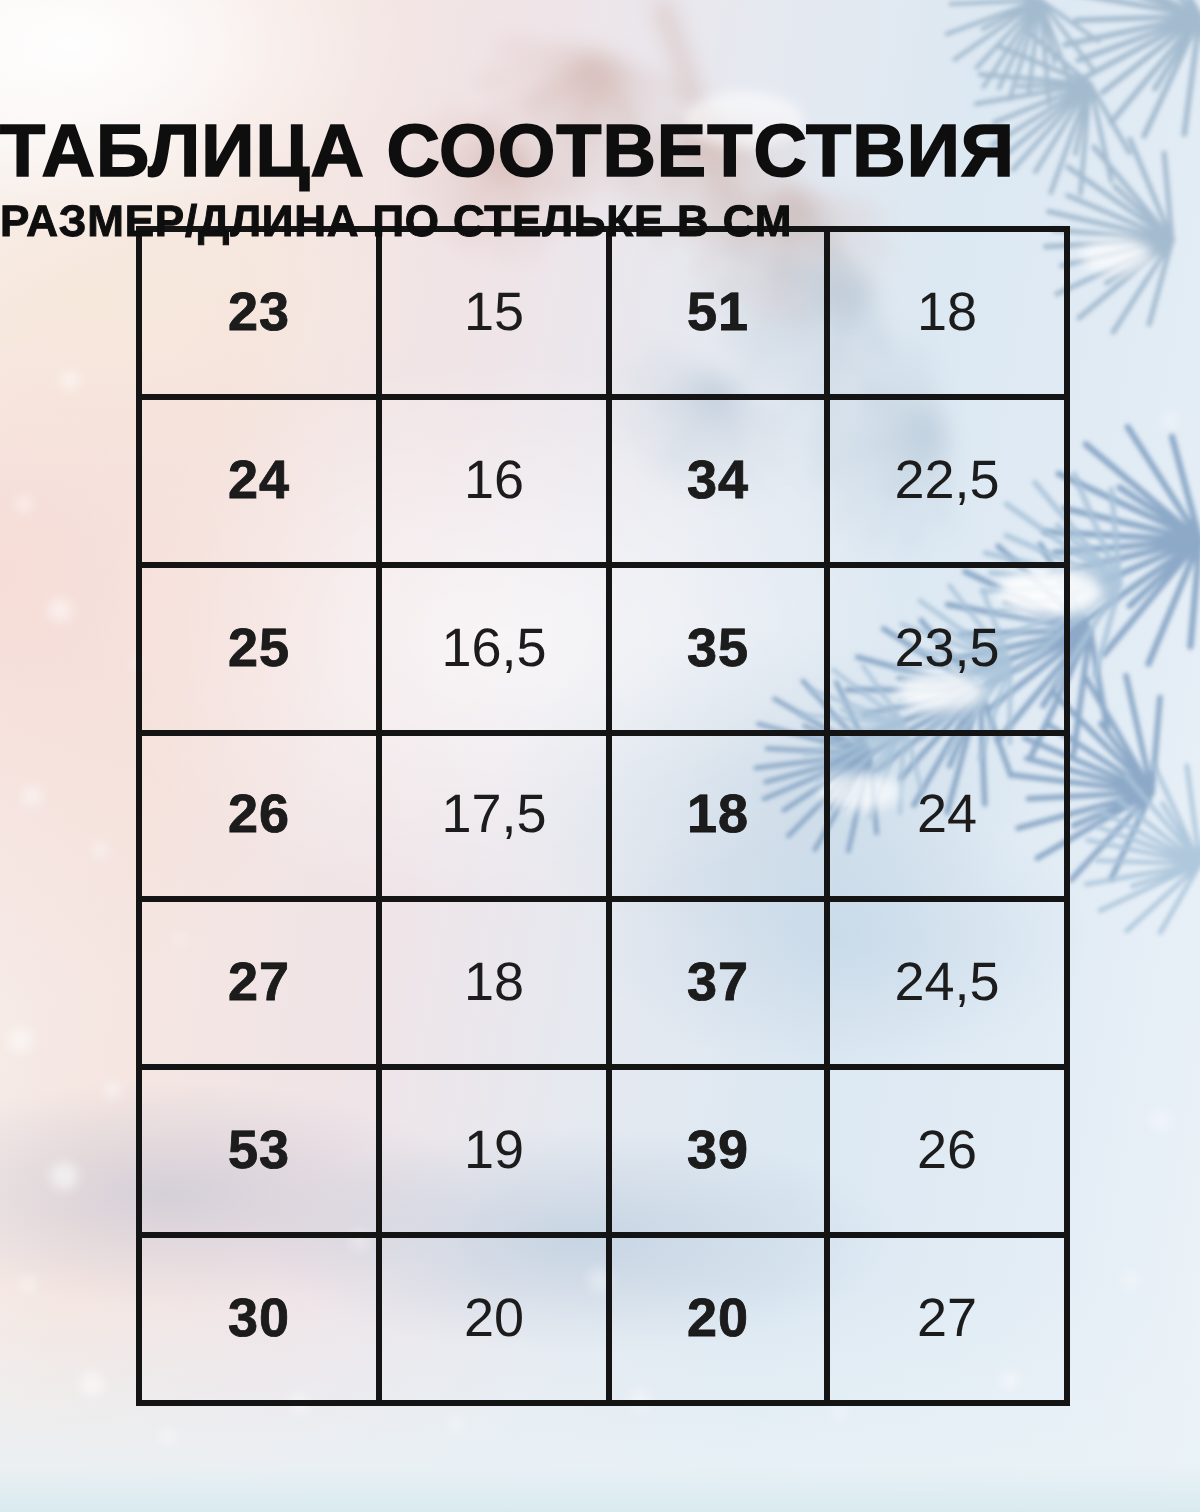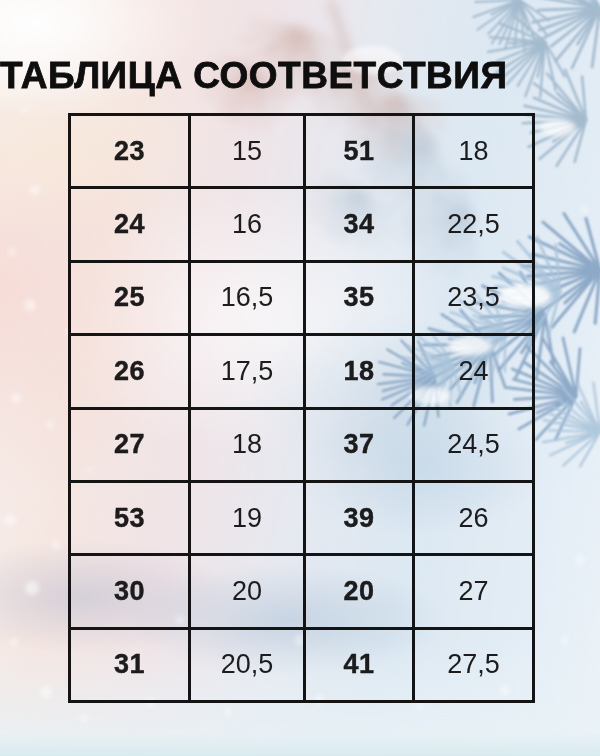--- a/index.html
+++ b/index.html
@@ -152,20 +152,21 @@
       <circle cx="580" cy="560" r="5" opacity=".4"></circle>
       <circle cx="300" cy="640" r="6" opacity=".35"></circle>
       <circle cx="180" cy="620" r="5" opacity=".35"></circle>
       <circle cx="25" cy="110" r="4" opacity=".35"></circle>
       <circle cx="585" cy="210" r="4" opacity=".4"></circle>
     </g>
   </svg>
 
   <header>
     <h1>ТАБЛИЦА СООТВЕТСТВИЯ</h1>
+    <h2>РАЗМЕР/ДЛИНА ПО СТЕЛЬКЕ В СМ</h2>
   </header>
 
   <table class="size">
     <colgroup>
       <col class="c1">
         <col class="c2">
         <col class="c3">
         <col class="c4">
     </colgroup>
     <tbody>
@@ -204,22 +205,16 @@
         <td>19</td>
         <td class="b">39</td>
         <td>26</td>
       </tr>
       <tr>
         <td class="b">30</td>
         <td>20</td>
         <td class="b">20</td>
         <td>27</td>
       </tr>
-      <tr>
-        <td class="b">31</td>
-        <td>20,5</td>
-        <td class="b">41</td>
-        <td>27,5</td>
-      </tr>
     </tbody>
   </table>
 
 </div>
 
 </body></html>

